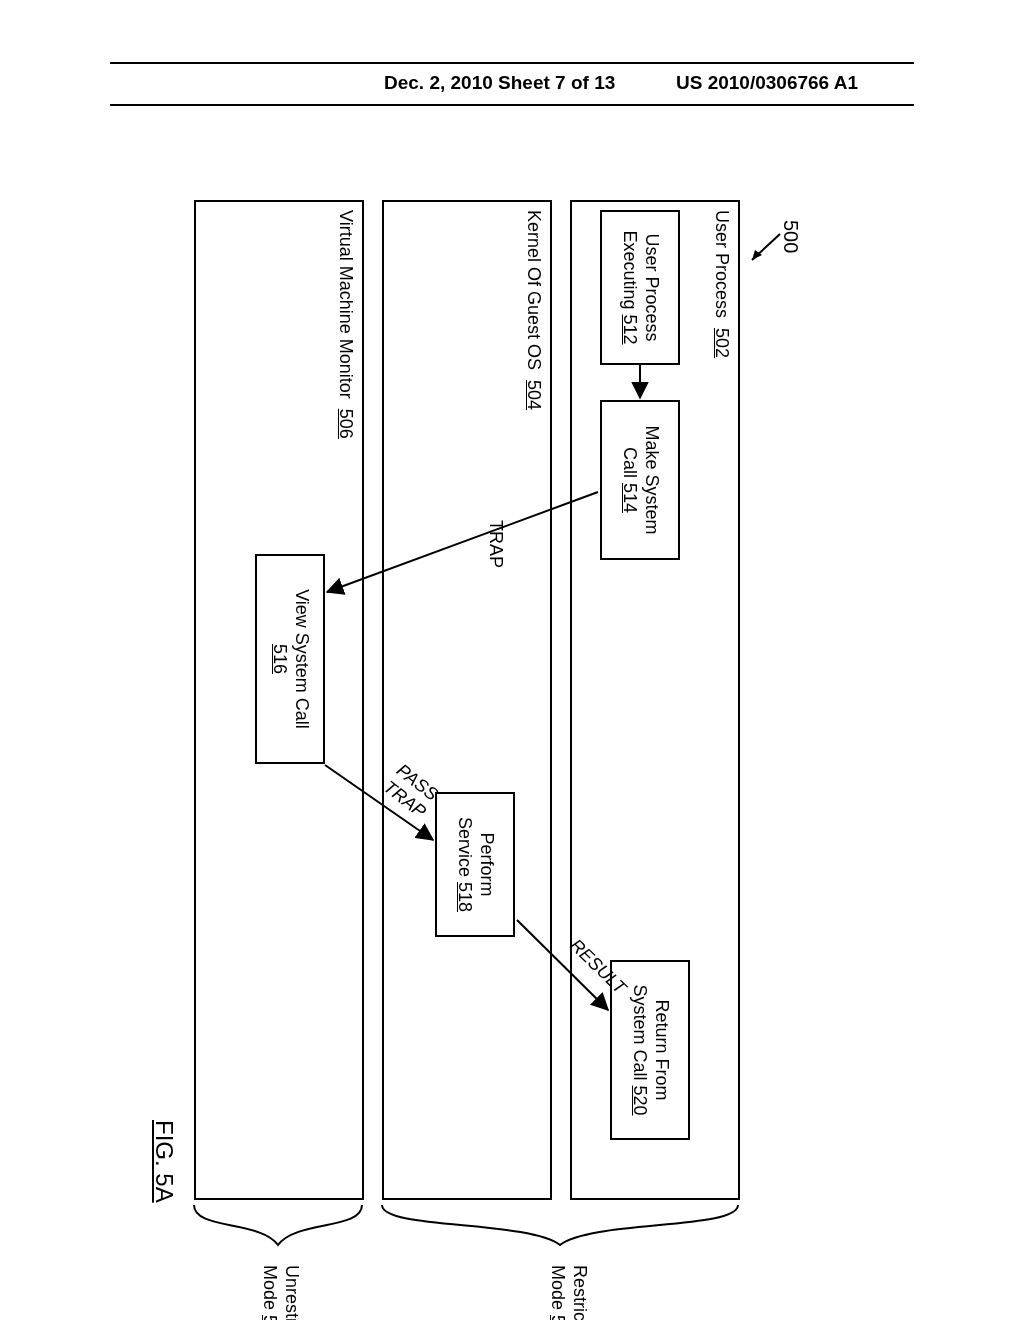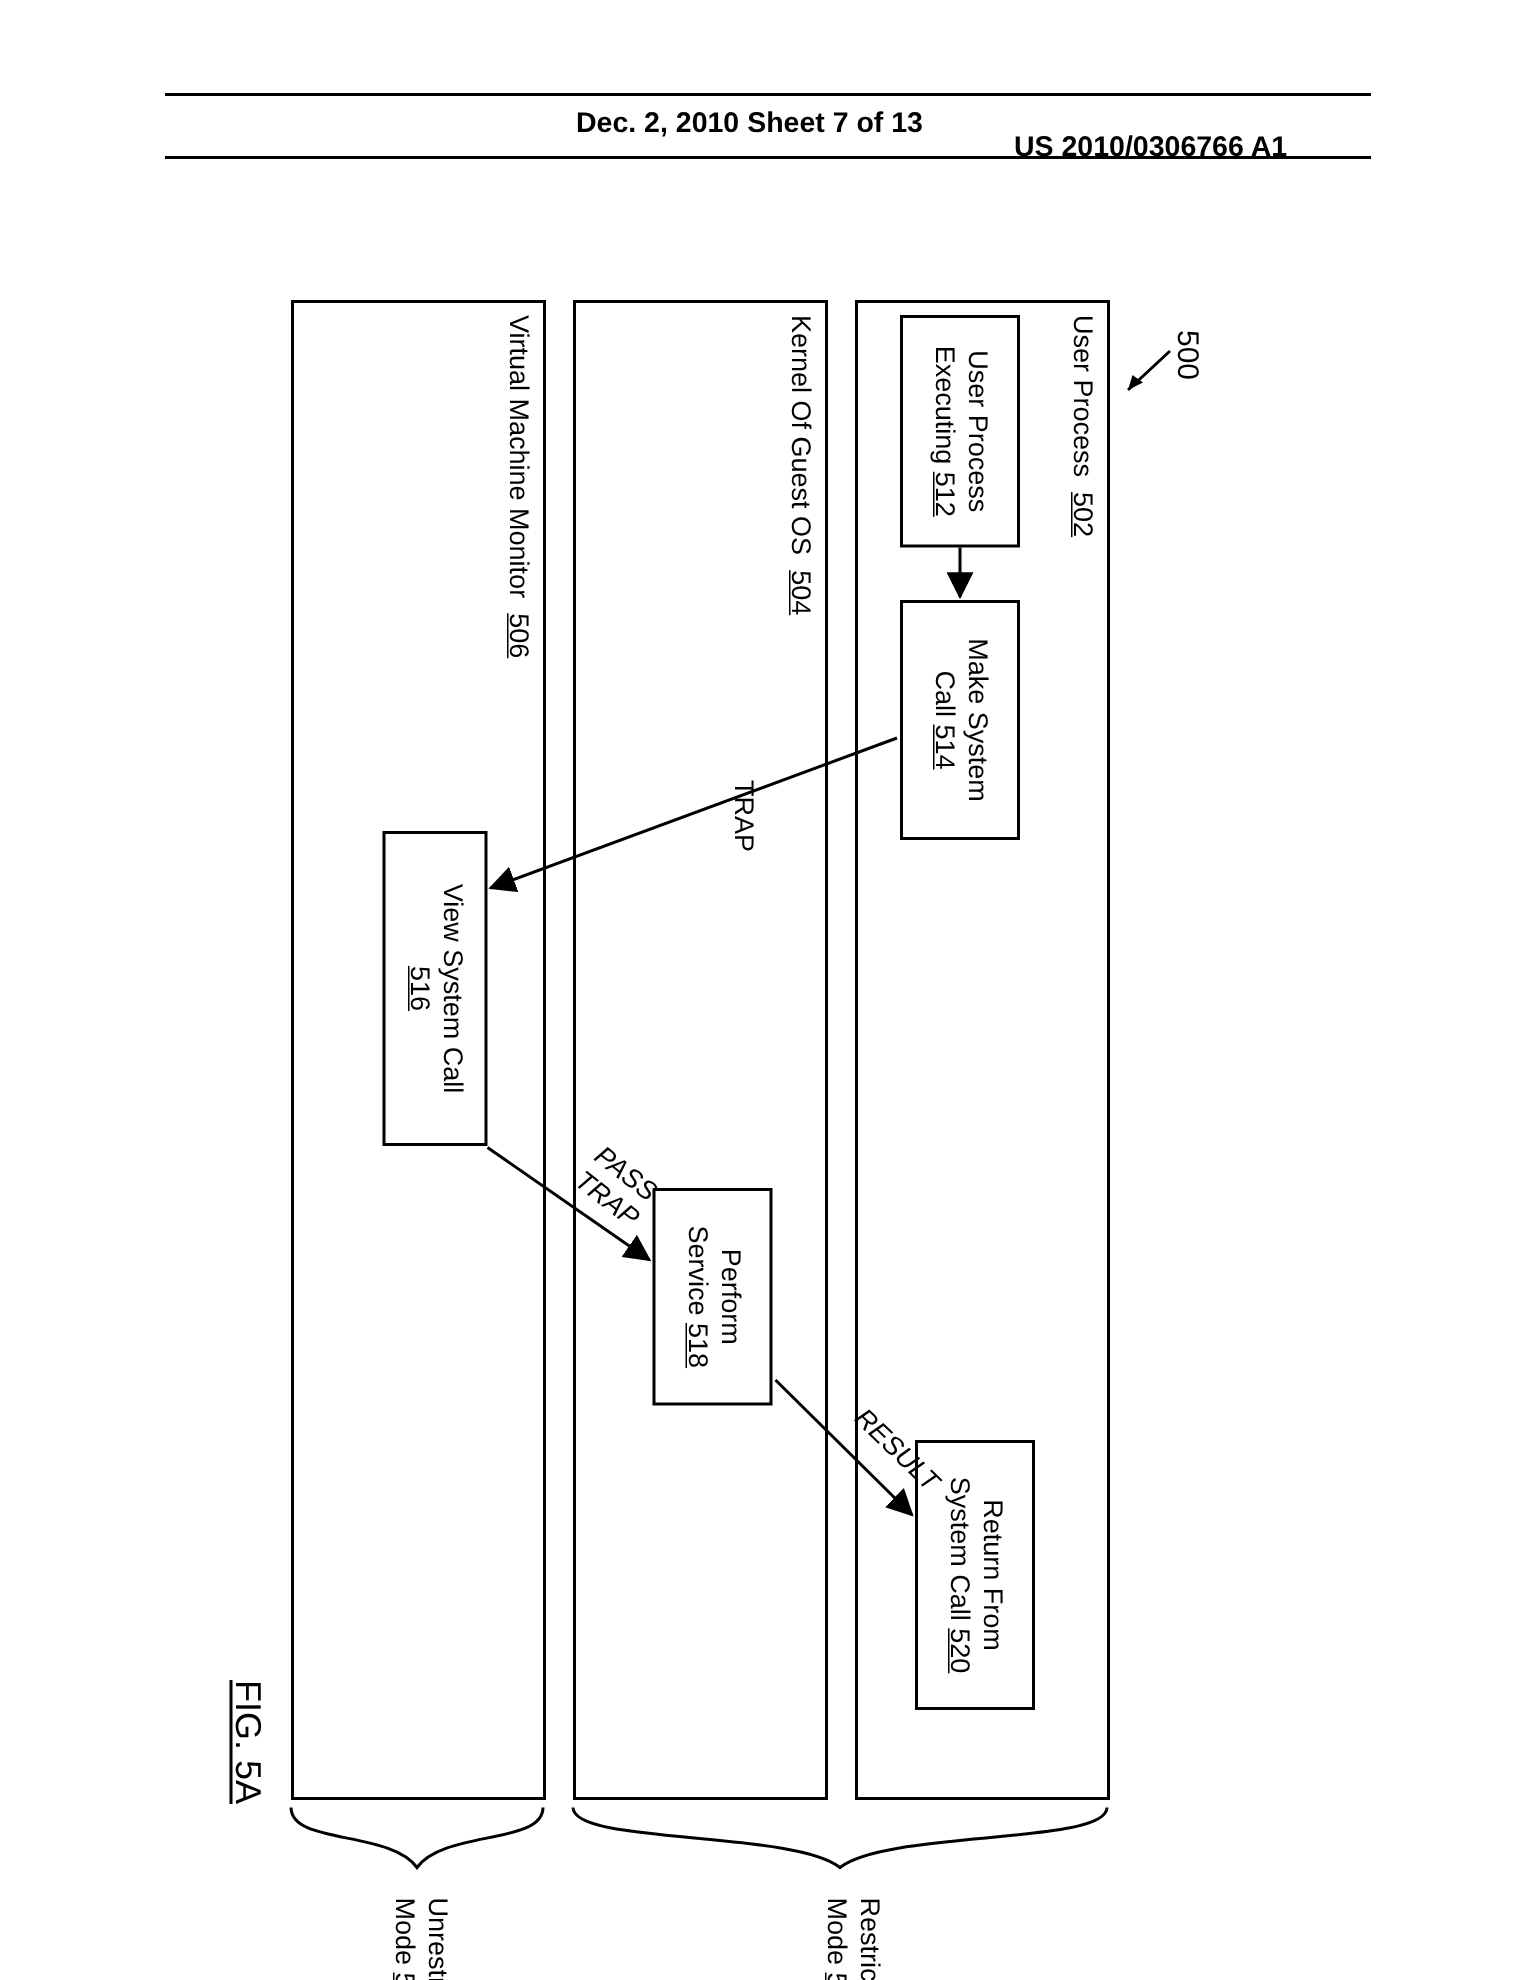--- a/index.html
+++ b/index.html
@@ -24,21 +24,21 @@
     border-top: 2px solid #000;
   }
   .header-text {
     position: absolute;
     top: 72px;
     font-size: 19px;
     font-weight: bold;
   }
   .header-left { left: 114px; }
   .header-center { left: 384px; }
-  .header-right { left: 676px; margin-top: 16px; }
+  .header-right { left: 676px; }
 
   
   .diagram {
     position: absolute;
     
     left: 460px;
     top: 700px;
     width: 0;
     height: 0;
     transform: rotate(90deg);

